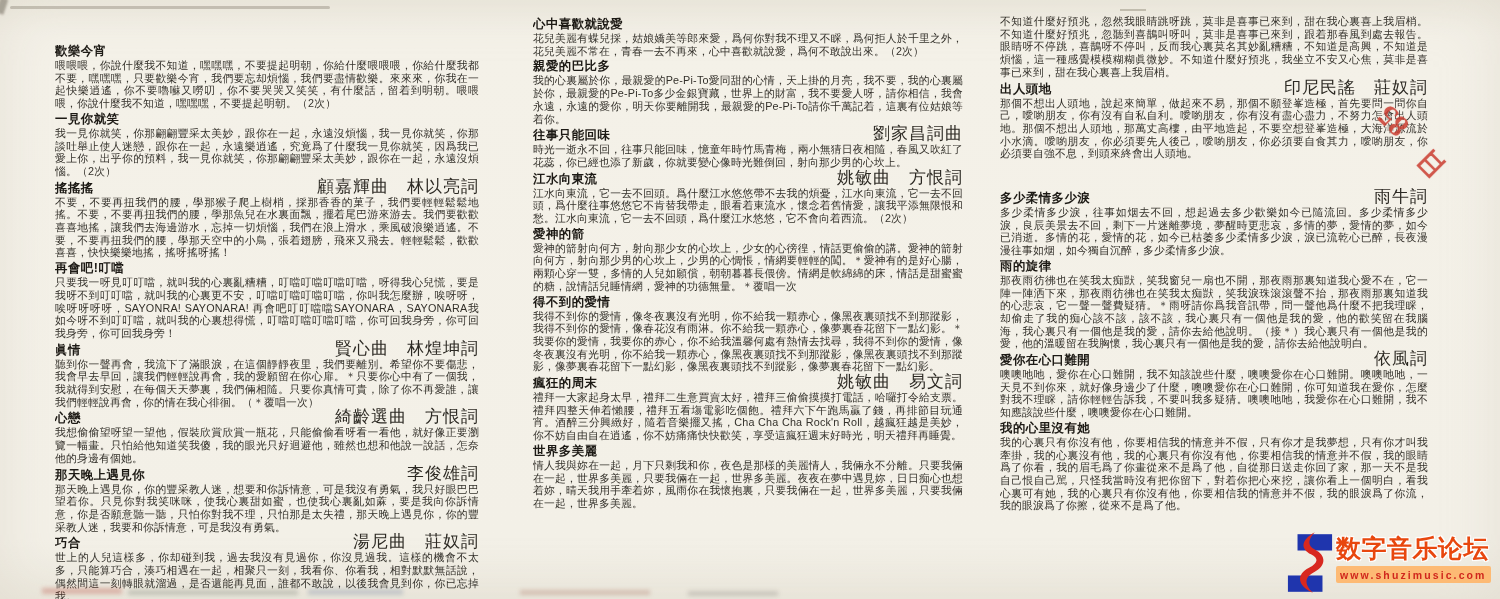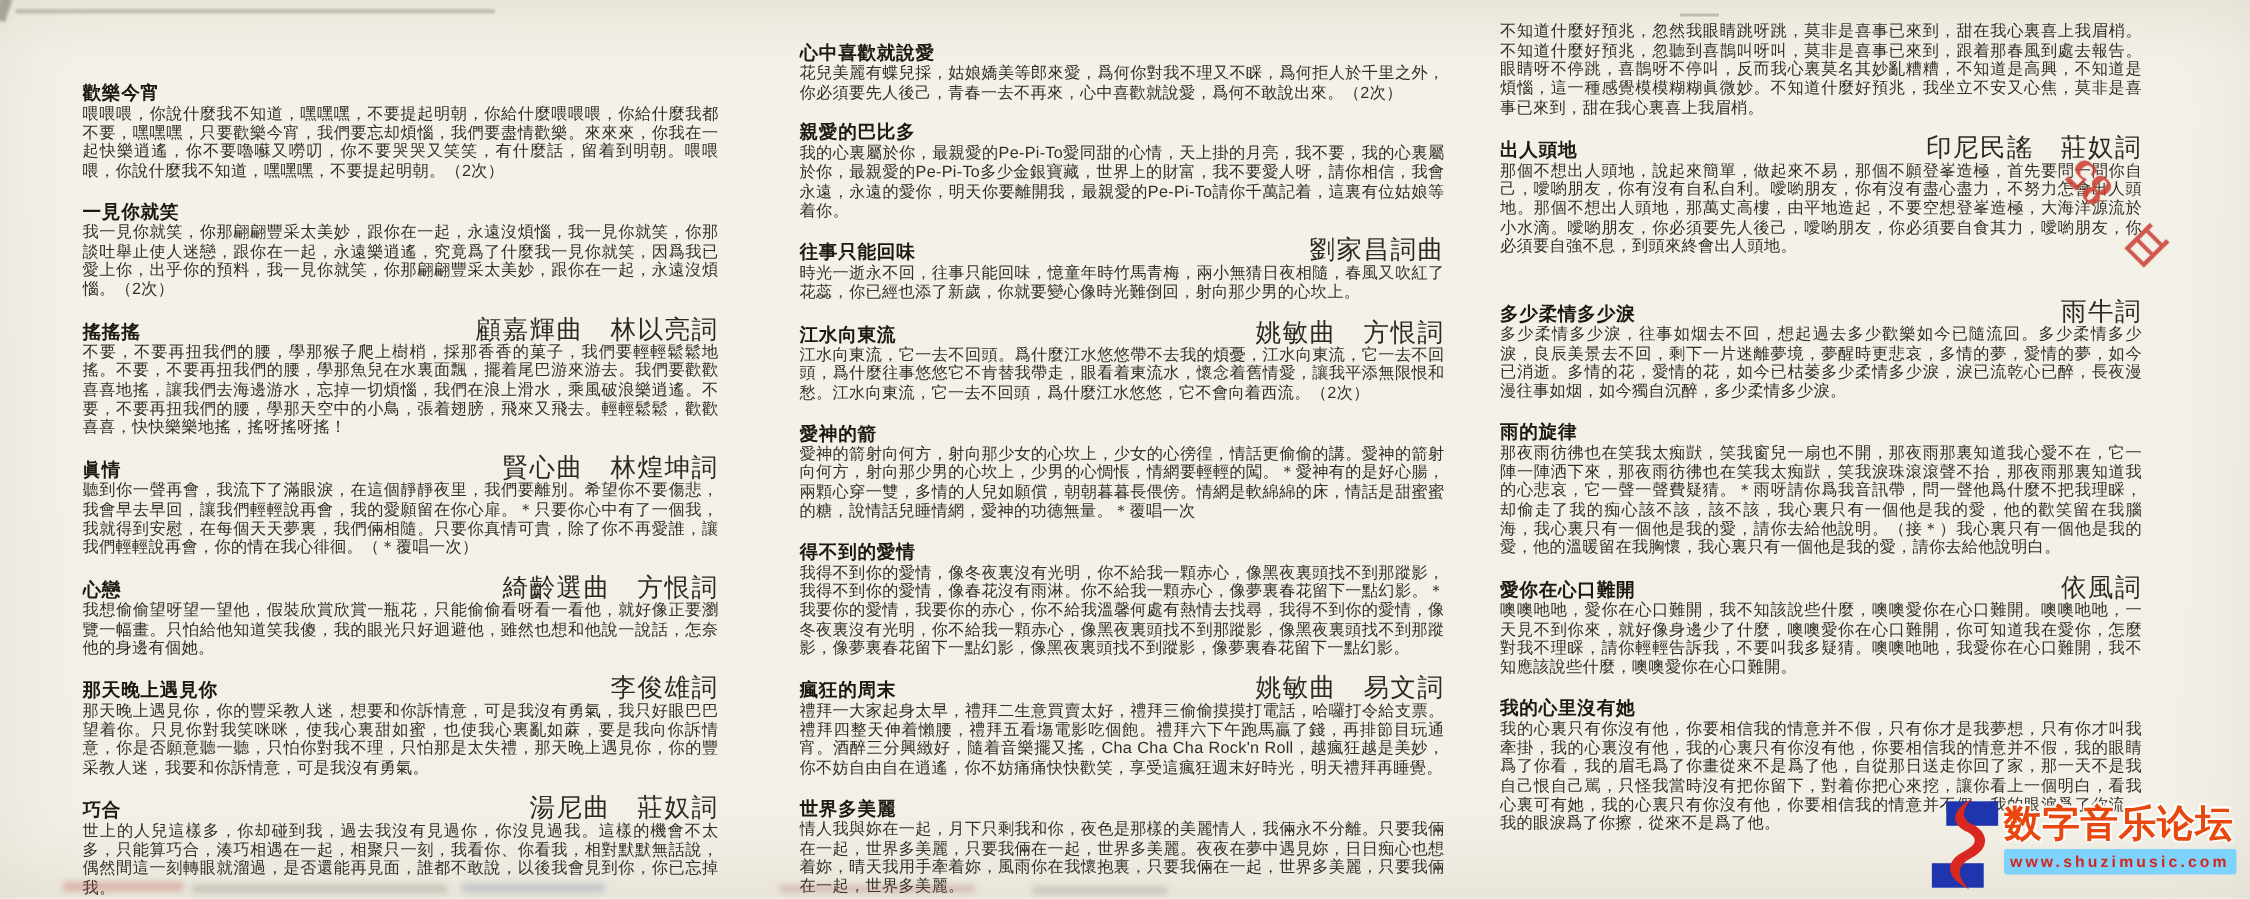--- a/index.html
+++ b/index.html
@@ -6,21 +6,21 @@
   body{
     width:1500px;height:599px;position:relative;overflow:hidden;
     background:linear-gradient(180deg,#efece1 0%,#f4f1e8 6%,#f3f0e7 90%,#eeebe0 100%);
     font-family:"Liberation Sans","DejaVu Sans",sans-serif;
     color:#2f2c26;
   }
   .page{position:absolute;inset:0;box-shadow:inset 0 0 55px rgba(205,199,182,.35);}
   .col{position:absolute;overflow:hidden;}
   .song h3{
     display:flex;justify-content:space-between;align-items:baseline;
-    font-size:12.4px;line-height:14px;margin:13px 0 1px;color:#1d1a15;letter-spacing:.5px;
+    font-size:12.4px;line-height:14px;margin:2px 0 1px;color:#1d1a15;letter-spacing:.5px;
   }
   .song h3 .credit{font-weight:normal;font-size:17px;color:#2c2923;letter-spacing:1px;}
   .song p{
     margin:0;font-size:10.8px;line-height:12.7px;text-align:justify;
     color:#33302a;letter-spacing:.2px;
   }
   .song.gap-before{margin-top:30px;}
   
   .stamp{position:absolute;left:1372px;top:98px;width:100px;height:100px;pointer-events:none;}
   .stamp span{
@@ -32,21 +32,21 @@
   
   .watermark{position:absolute;left:1286px;top:523px;width:210px;height:76px;display:flex;align-items:flex-start;}
   .wm-logo{flex:0 0 auto;margin-top:8px;}
   .wm-right{margin-left:2px;}
   .wm-name{
     font-size:25px;font-weight:bold;letter-spacing:.5px;color:#e8470e;white-space:nowrap;
     text-shadow:-1px -1px 0 #fff,1px -1px 0 #fff,-1px 1px 0 #fff,1px 1px 0 #fff,0 0 3px #fff;
     margin-top:9px;
   }
   .wm-url{
-    margin-top:1px;background:#7dd3fc;border-radius:2px;padding:3px 4px 2px 4px;
+    margin-top:1px;background:#fdba74;border-radius:2px;padding:3px 4px 2px 4px;
     font-size:10.5px;font-weight:bold;letter-spacing:2.1px;color:#d0271d;white-space:nowrap;
   }
   
   .artifact{position:absolute;pointer-events:none;}
   .a-topline{left:10px;top:6px;width:320px;height:3px;background:rgba(120,113,97,.35);border-radius:2px;filter:blur(.6px);}
   .a-topdash{left:1120px;top:9px;width:26px;height:2px;background:rgba(130,122,105,.4);filter:blur(.5px);}
   .a-corner{left:-2px;top:-2px;width:8px;height:16px;background:rgba(90,84,72,.45);transform:rotate(18deg);filter:blur(1px);}
   .a-b1{left:42px;top:588px;width:80px;height:6px;background:rgba(178,62,50,.30);filter:blur(2px);}
   .a-b2{left:128px;top:590px;width:170px;height:5px;background:rgba(95,104,92,.28);filter:blur(2px);}
   .a-b3{left:308px;top:589px;width:95px;height:6px;background:rgba(66,92,138,.22);filter:blur(2px);}
@@ -73,20 +73,26 @@
       </section>
       <section class="song">
         <h3>
           <span>搖搖搖</span>
           <span class="credit">顧嘉輝曲　林以亮詞</span>
         </h3>
         <p>不要，不要再扭我們的腰，學那猴子爬上樹梢，採那香香的菓子，我們要輕輕鬆鬆地搖。不要，不要再扭我們的腰，學那魚兒在水裏面飄，擺着尾巴游來游去。我們要歡歡喜喜地搖，讓我們去海邊游水，忘掉一切煩惱，我們在浪上滑水，乘風破浪樂逍遙。不要，不要再扭我們的腰，學那天空中的小鳥，張着翅膀，飛來又飛去。輕輕鬆鬆，歡歡喜喜，快快樂樂地搖，搖呀搖呀搖！</p>
       </section>
       <section class="song">
         <h3>
+          <span>再會吧!叮噹</span>
+        </h3>
+        <p>只要我一呀見叮叮噹，就叫我的心裏亂糟糟，叮噹叮噹叮噹叮噹，呀得我心兒慌，要是我呀不到叮叮噹，就叫我的心裏更不安，叮噹叮噹叮噹叮噹，你叫我怎麼辦，唉呀呀，唉呀呀呀呀，SAYONRA! SAYONARA! 再會吧叮叮噹噹SAYONARA，SAYONARA我如今呀不到叮叮噹，就叫我的心裏想得慌，叮噹叮噹叮噹叮噹，你可回我身旁，你可回我身旁，你可回我身旁！</p>
+      </section>
+      <section class="song">
+        <h3>
           <span>眞情</span>
           <span class="credit">賢心曲　林煌坤詞</span>
         </h3>
         <p>聽到你一聲再會，我流下了滿眼淚，在這個靜靜夜里，我們要離別。希望你不要傷悲，我會早去早回，讓我們輕輕說再會，我的愛願留在你心扉。＊只要你心中有了一個我，我就得到安慰，在每個天天夢裏，我們倆相隨。只要你真情可貴，除了你不再愛誰，讓我們輕輕說再會，你的情在我心徘徊。（＊覆唱一次）</p>
       </section>
       <section class="song">
         <h3>
           <span>心戀</span>
           <span class="credit">綺齡選曲　方恨詞</span>
         </h3>
@@ -105,21 +111,21 @@
           <span class="credit">湯尼曲　莊奴詞</span>
         </h3>
         <p>世上的人兒這樣多，你却碰到我，過去我沒有見過你，你沒見過我。這樣的機會不太多，只能算巧合，湊巧相遇在一起，相聚只一刻，我看你、你看我，相對默默無話說，偶然間這一刻轉眼就溜過，是否還能再見面，誰都不敢說，以後我會見到你，你已忘掉我。</p>
       </section>
     </div>
   <div class="col" id="col-1" style="left:533px;top:15px;width:430px;">
       <section class="song">
         <h3>
           <span>心中喜歡就說愛</span>
         </h3>
-        <p>花兒美麗有蝶兒採，姑娘嬌美等郎來愛，爲何你對我不理又不睬，爲何拒人於千里之外，你必須要先人後己，青春一去不再來，心中喜歡就說愛，爲何不敢說出來。（2次）</p>
+        <p>花兒美麗有蝶兒採，姑娘嬌美等郎來愛，爲何你對我不理又不睬，爲何拒人於千里之外，花兒美麗不常在，青春一去不再來，心中喜歡就說愛，爲何不敢說出來。（2次）</p>
       </section>
       <section class="song">
         <h3>
           <span>親愛的巴比多</span>
         </h3>
         <p>我的心裏屬於你，最親愛的Pe-Pi-To愛同甜的心情，天上掛的月亮，我不要，我的心裏屬於你，最親愛的Pe-Pi-To多少金銀寶藏，世界上的財富，我不要愛人呀，請你相信，我會永遠，永遠的愛你，明天你要離開我，最親愛的Pe-Pi-To請你千萬記着，這裏有位姑娘等着你。</p>
       </section>
       <section class="song">
         <h3>
           <span>往事只能回味</span>

